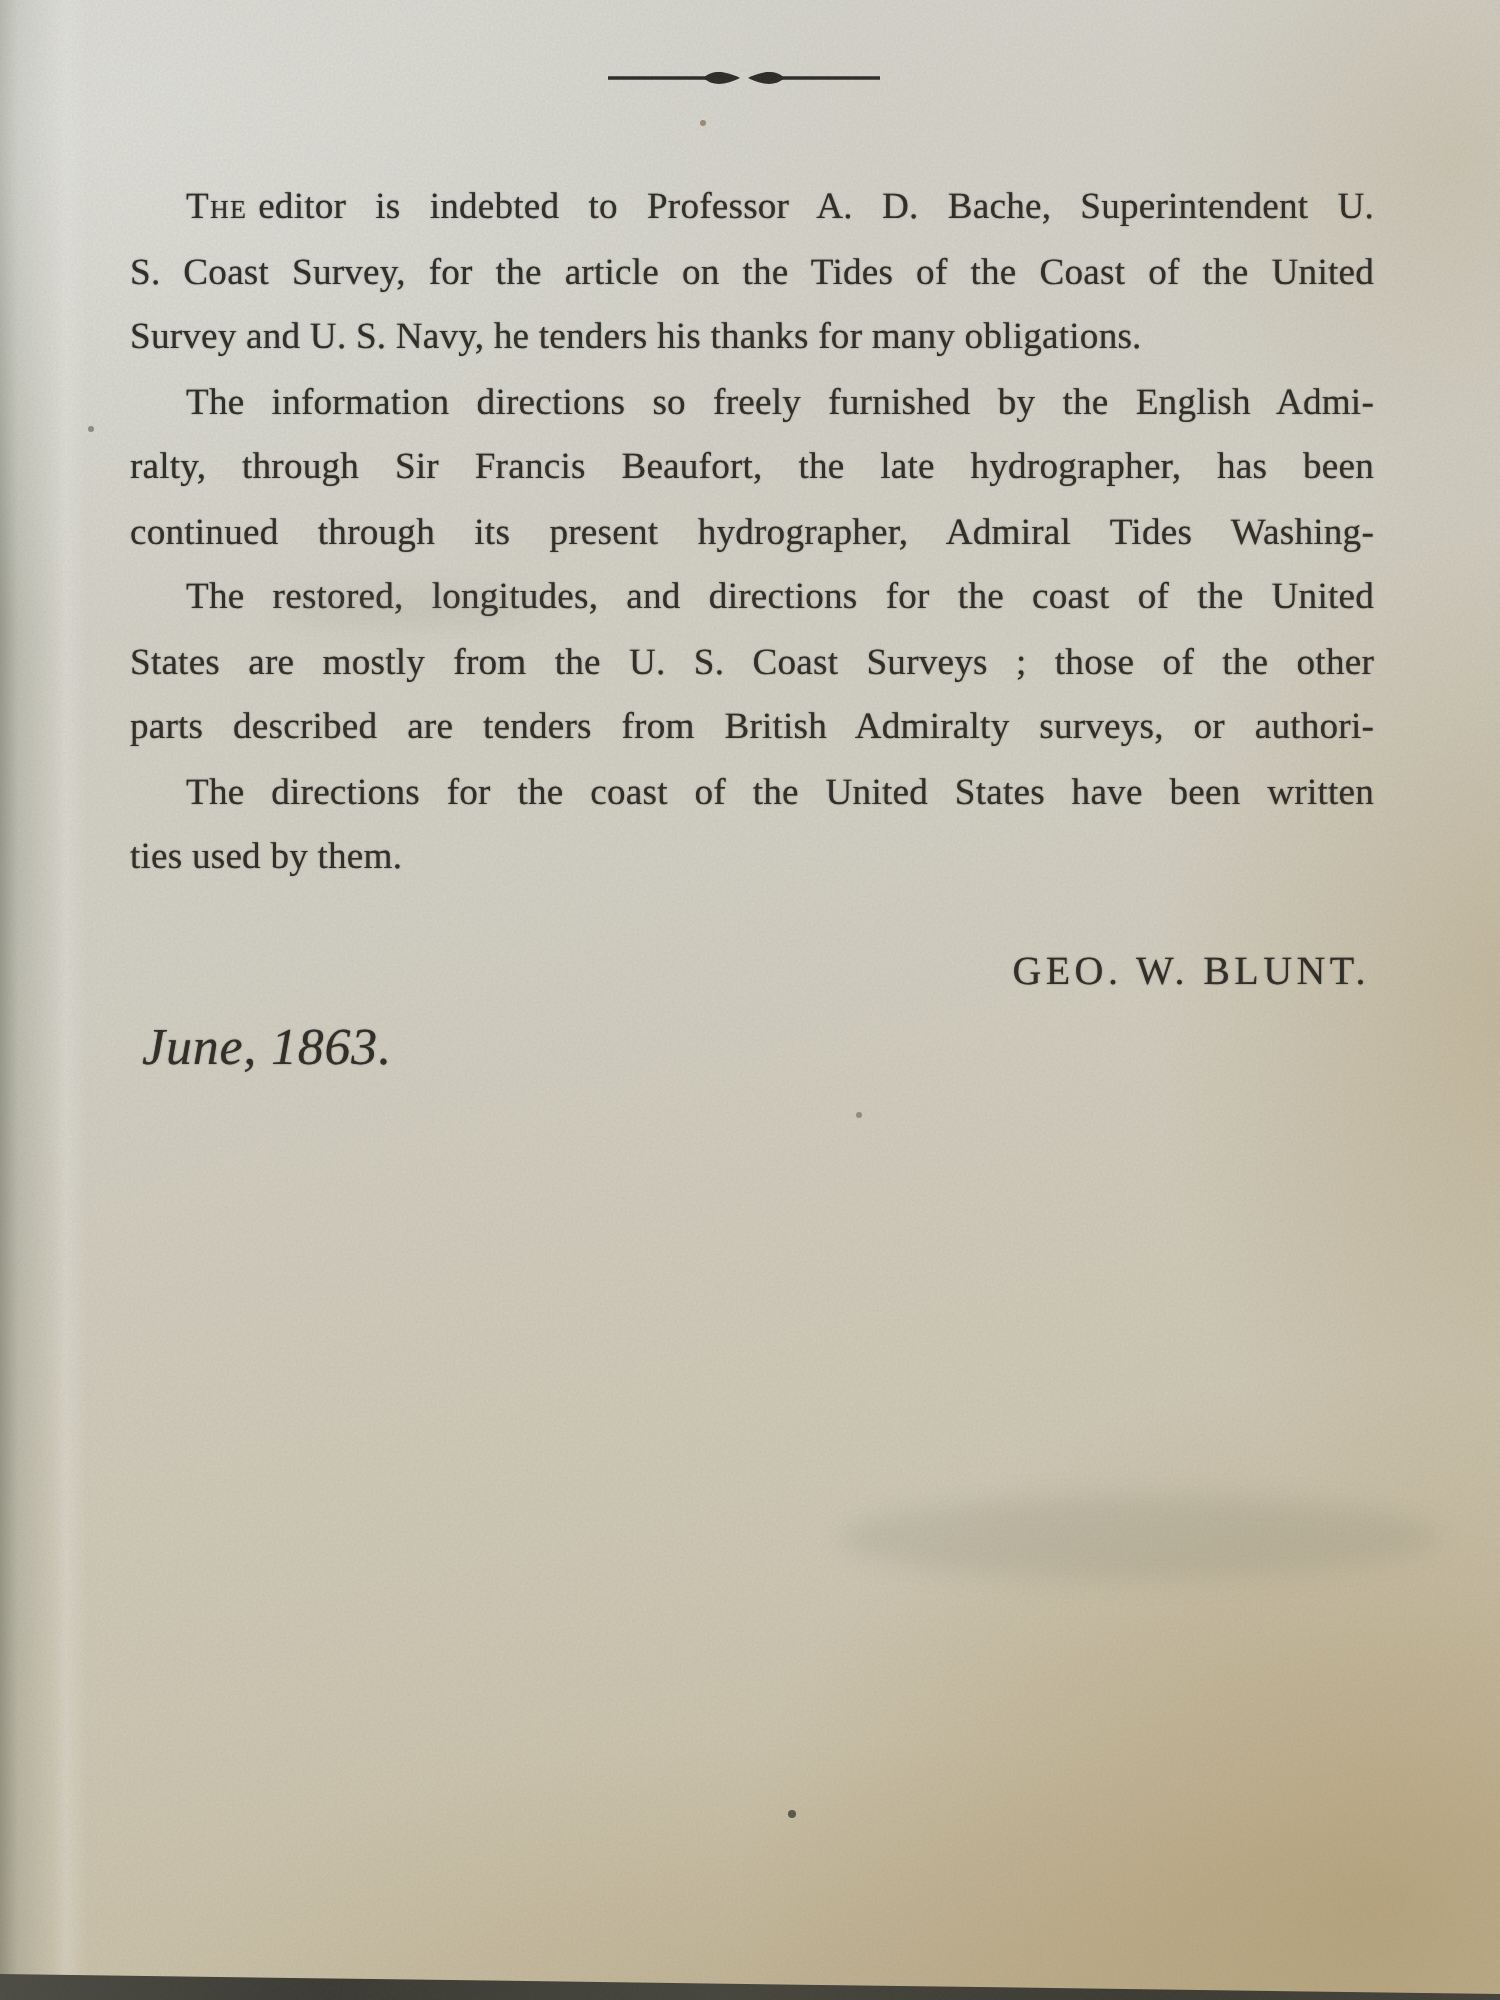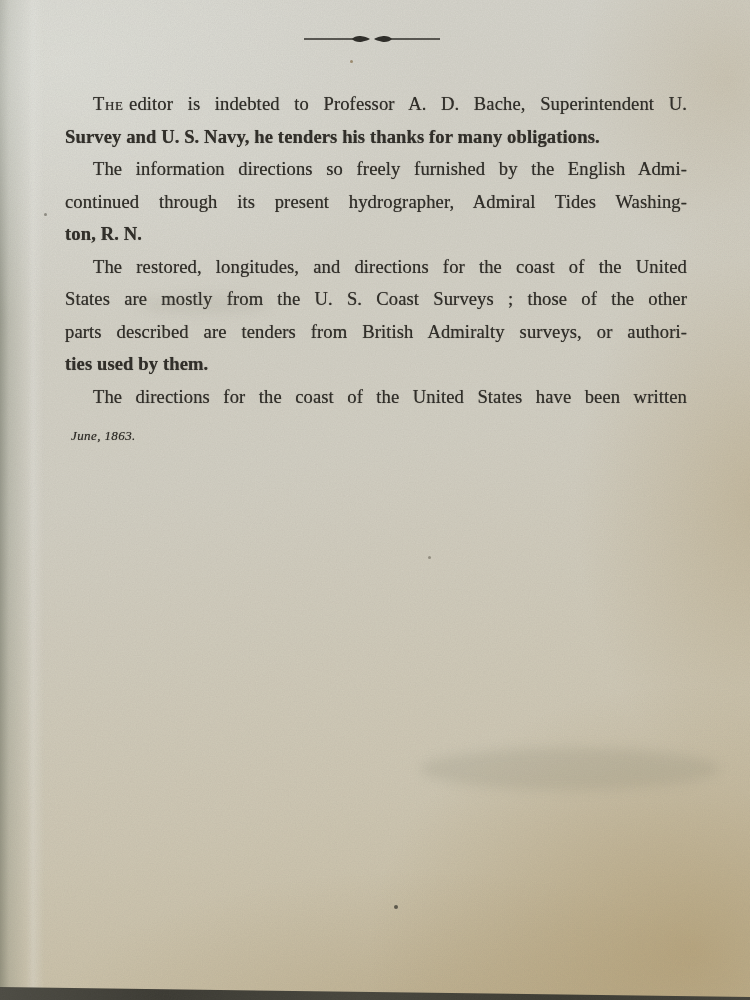--- a/index.html
+++ b/index.html
@@ -33,31 +33,31 @@
     font-size: 18.6px;
     letter-spacing: 0.1px;
     text-shadow: 0 0 0.7px rgba(45,43,38,0.75);
   }
   .line {
     height: 32.5px; line-height: 32.5px;
     text-align: justify; text-align-last: justify;
     white-space: nowrap;
   }
   .line.first { text-indent: 28px; }
-  .line.last  { text-align-last: left; white-space: normal; font-weight: bold; }
+  .line.last  { text-align-last: left; white-space: normal; }
   .lead { font-variant: small-caps; letter-spacing: 0.6px; margin-right: 0.30em; }
 
   .signature {
     margin-top: 25px; height: 30px; line-height: 30px;
     text-align: right; padding-right: 2px;
     font-size: 20px; letter-spacing: 2.2px;
   }
   .dateline {
     margin-top: 8px; height: 30px; line-height: 30px;
-    font-style: italic; font-size: 13px; padding-left: 6px;
+    font-style: italic; font-size: 26px; padding-left: 6px;
     letter-spacing: 0.4px;
   }
 
   
   .smudge { position: absolute; border-radius: 50%; filter: blur(6px); pointer-events: none; }
   .smudge.a { left: 420px; top: 748px; width: 300px; height: 42px; background: rgba(118,116,102,0.16); }
   .smudge.b { left: 140px; top: 296px; width: 130px; height: 18px; background: rgba(118,116,102,0.10); }
   .speck { position: absolute; border-radius: 50%; background: rgba(55,52,44,0.75); pointer-events: none; }
   .speck.s1 { left: 394px; top: 905px; width: 4px; height: 4px; }
   .speck.s2 { left: 350px; top: 60px;  width: 3px; height: 3px; background: rgba(120,92,52,0.6); }
@@ -79,33 +79,35 @@
   <svg class="divider" viewBox="0 0 140 16" xmlns="http://www.w3.org/2000/svg">
     <line x1="2" y1="8" x2="52" y2="8" stroke="#2b2a26" stroke-width="1.7"></line>
     <path d="M50 8 C52 5.4 56.5 4.6 60 5.3 C63.8 6 66.5 7.2 68 8 C66.5 8.8 63.8 10 60 10.7 C56.5 11.4 52 10.6 50 8 Z" fill="#2b2a26"></path>
     <path d="M90 8 C88 5.4 83.5 4.6 80 5.3 C76.2 6 73.5 7.2 72 8 C73.5 8.8 76.2 10 80 10.7 C83.5 11.4 88 10.6 90 8 Z" fill="#2b2a26"></path>
     <line x1="88" y1="8" x2="138" y2="8" stroke="#2b2a26" stroke-width="1.7"></line>
   </svg>
 
   <div class="text-block">
 
     <div class="line first"><span class="lead">The</span><span>editor is indebted to Professor A. D. Bache, Superintendent U.</span></div>
+    <div class="line">S. Coast Survey, for the article on the Tides of the Coast of the United</div>
     <div class="line last">Survey and U. S. Navy, he tenders his thanks for many obligations.</div>
 
     <div class="line first">The information directions so freely furnished by the English Admi-</div>
+    <div class="line">ralty, through Sir Francis Beaufort, the late hydrographer, has been</div>
     <div class="line">continued through its present hydrographer, Admiral Tides Washing-</div>
-    <div class="line last">ton, R. N.</div>
 
     <div class="line first">The restored, longitudes, and directions for the coast of the United</div>
     <div class="line">States are mostly from the U. S. Coast Surveys ; those of the other</div>
     <div class="line">parts described are tenders from British Admiralty surveys, or authori-</div>
+    <div class="line first">The directions for the coast of the United States have been written</div>
+
     <div class="line last">ties used by them.</div>
 
-    <div class="line first">The directions for the coast of the United States have been written</div>
-
+    <div class="signature">GEO. W. BLUNT.</div>
     <div class="dateline">June, 1863.</div>
   </div>
 
   <div class="smudge a"></div>
   <div class="smudge b"></div>
   <div class="speck s1"></div>
   <div class="speck s2"></div>
   <div class="speck s3"></div>
   <div class="speck s4"></div>
 

